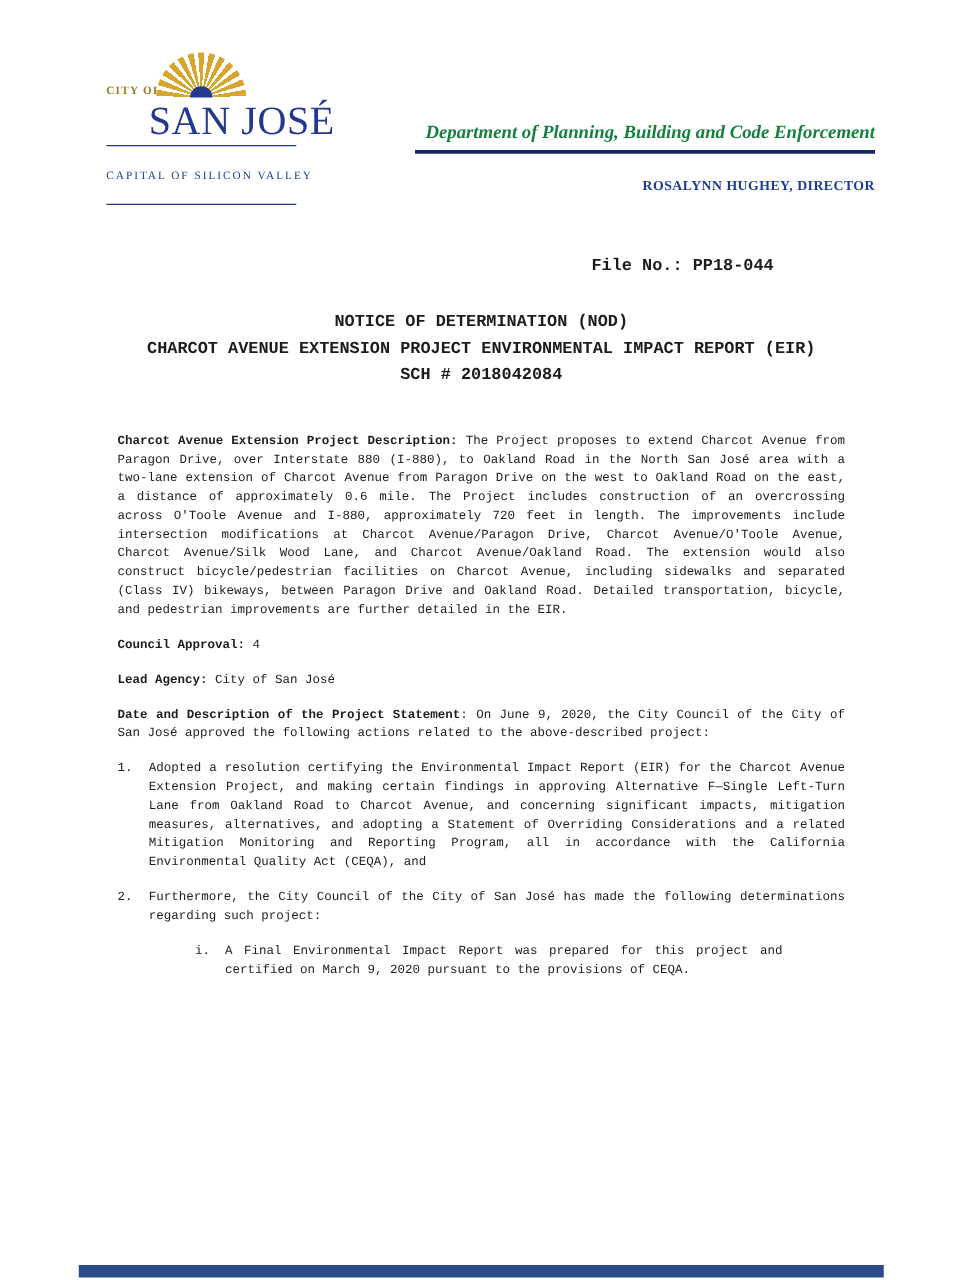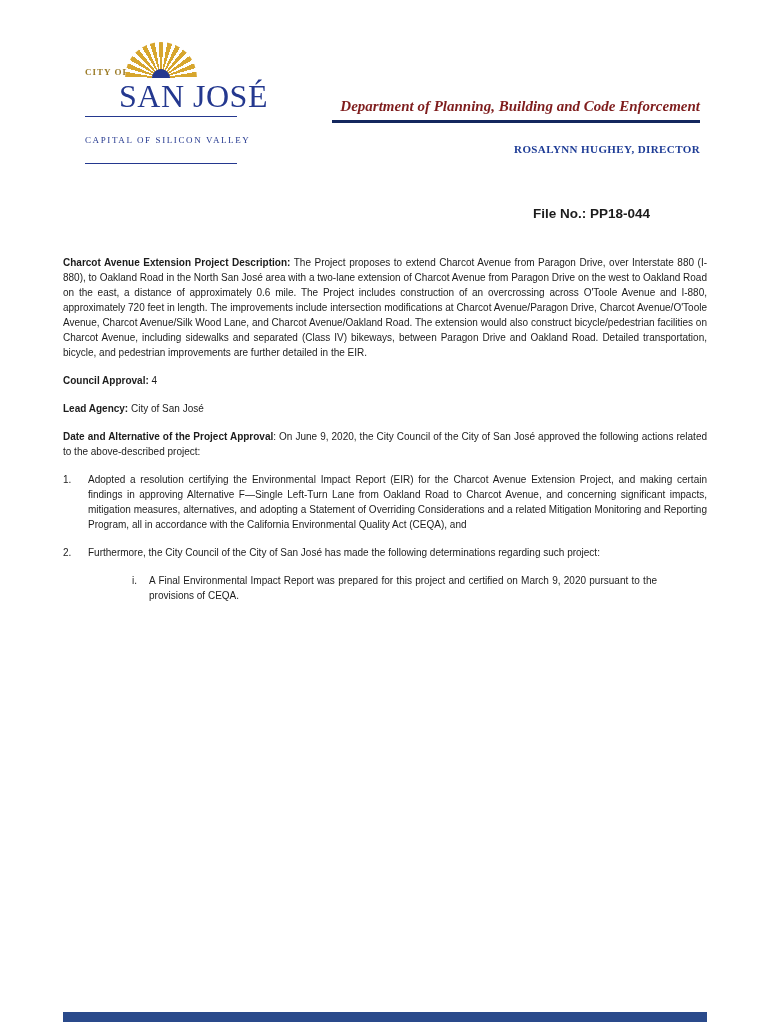--- a/index.html
+++ b/index.html
@@ -62,34 +62,34 @@
     font-family: "Liberation Serif", serif;
     font-size: 9px; letter-spacing: 1.6px;
     color: #24388f;
     white-space: nowrap;
   }
   .dept-block { width: 368px; margin-top: 56px; text-align: right; }
   .dept {
     font-family: "Liberation Serif", serif;
     font-style: italic; font-weight: bold;
     font-size: 15px;
-    color: #7f1d1d;
+    color: #15803d;
     white-space: nowrap;
   }
   .dept-rule { margin: 5px 0 4px; height: 3px; background: #14285e; }
   .director {
     font-family: "Liberation Serif", serif;
     font-weight: bold;
     font-size: 11px; letter-spacing: 0.4px;
     color: #1e3c96;
     margin-top: 20px;
   }
 
   
-  .content { padding: 0 63px; }
+  .content { padding: 0 94px; font-family: Liberation Mono, monospace; }
   .file-no {
     margin-top: 42px;
     padding-right: 57px;
     text-align: right;
     font-weight: bold;
     font-size: 13.5px;
   }
   .doc-title {
     margin-top: 28px;
     text-align: center;
@@ -135,31 +135,36 @@
       <div class="dept">Department of Planning, Building and Code Enforcement</div>
       <div class="dept-rule"></div>
       <div class="director">ROSALYNN HUGHEY, DIRECTOR</div>
     </div>
   </header>
 
   <div class="content">
 
     <div class="file-no">File No.: PP18-044</div>
 
+    <div class="doc-title">
+      <div>NOTICE OF DETERMINATION (NOD)</div>
+      <div>CHARCOT AVENUE EXTENSION PROJECT ENVIRONMENTAL IMPACT REPORT (EIR)</div>
+      <div>SCH # 2018042084</div>
+    </div>
 
     <div class="body-text">
 
       <p class="para"><span class="lbl">Charcot Avenue Extension Project Description:</span><span> The Project proposes to extend Charcot Avenue from Paragon Drive, over Interstate 880 (I-880), to Oakland Road in the North San José area with a two-lane extension of Charcot Avenue from Paragon Drive on the west to Oakland Road on the east, a distance of approximately 0.6 mile.  The Project includes construction of an overcrossing across O'Toole Avenue and I-880, approximately 720 feet in length. The improvements include intersection modifications at Charcot Avenue/Paragon Drive, Charcot Avenue/O'Toole Avenue, Charcot Avenue/Silk Wood Lane, and Charcot Avenue/Oakland Road. The extension would also construct bicycle/pedestrian facilities on Charcot Avenue, including sidewalks and separated (Class IV) bikeways, between Paragon Drive and Oakland Road. Detailed transportation, bicycle, and pedestrian improvements are further detailed in the EIR.</span></p>
 
 
       <p class="para"><span class="lbl">Council Approval:</span><span> 4</span></p>
 
       <p class="para"><span class="lbl">Lead Agency:</span><span> City of San José</span></p>
 
-      <p class="para"><span class="lbl">Date and Alternative of the Project Approval</span><span>: On June 9, 2020, the City Council of the City of San José approved the following actions related to the above-described project:</span></p>
+      <p class="para"><span class="lbl">Date and Description of the Project Statement</span><span>: On June 9, 2020, the City Council of the City of San José approved the following actions related to the above-described project:</span></p>
 
       <div class="li">
         <span class="li-num">1.</span>
         <span class="li-text">Adopted a resolution certifying the Environmental Impact Report (EIR) for the Charcot Avenue Extension Project, and making certain findings in approving Alternative F—Single Left-Turn Lane from Oakland Road to Charcot Avenue, and concerning significant impacts, mitigation measures, alternatives, and adopting a Statement of Overriding Considerations and a related Mitigation Monitoring and Reporting Program, all in accordance with the California Environmental Quality Act (CEQA), and</span>
       </div>
 
       <div class="li">
         <span class="li-num">2.</span>
         <span class="li-text">Furthermore, the City Council of the City of San José has made the following determinations regarding such project:</span>
       </div>

